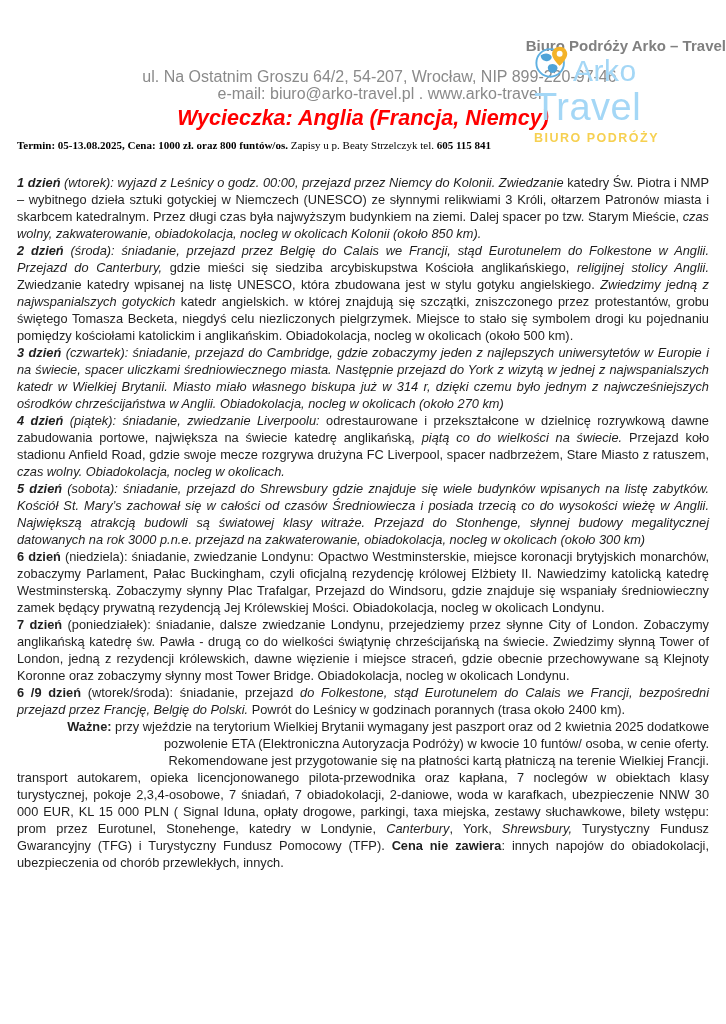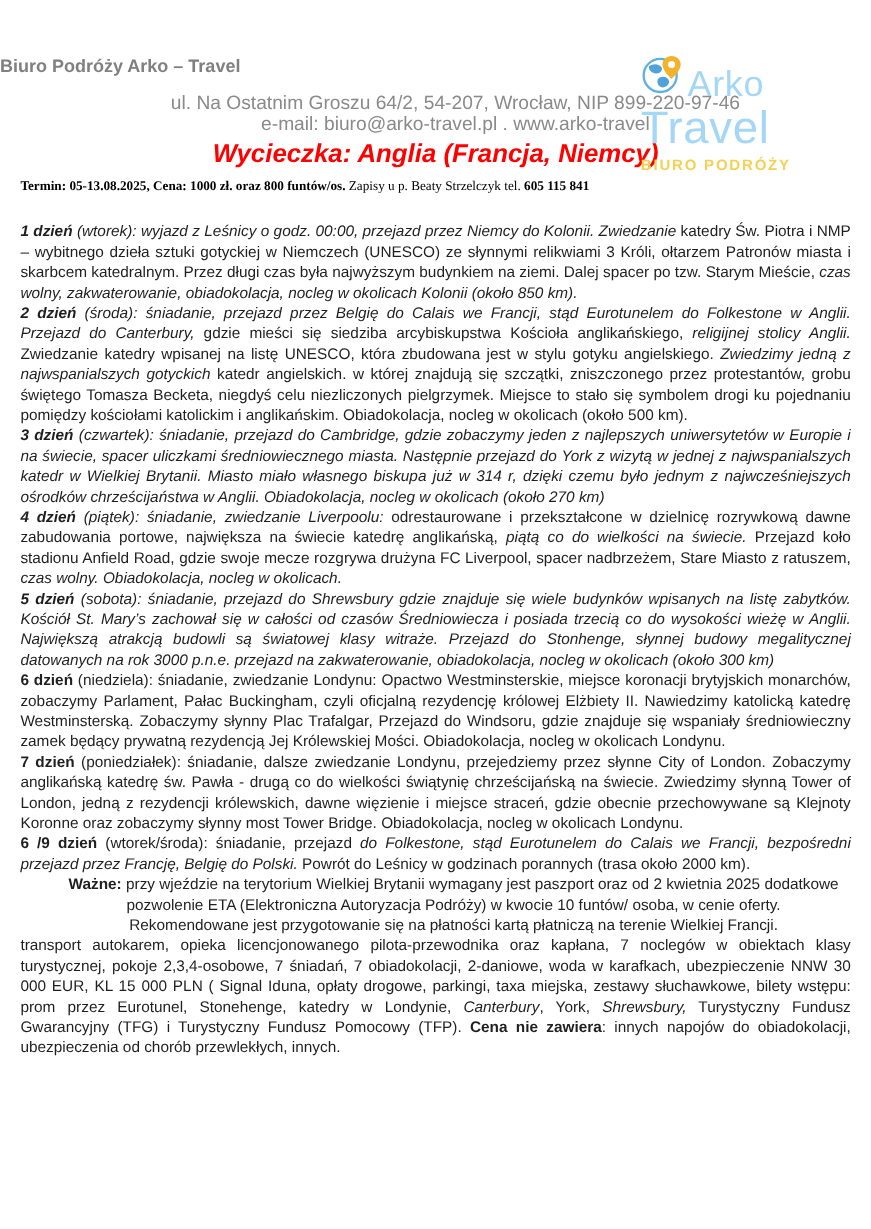--- a/index.html
+++ b/index.html
@@ -6,21 +6,21 @@
   .page {
     position:relative;
     width:726px; height:1024px;
     background:#ffffff;
     font-family:"Liberation Sans", sans-serif;
     color:#1a1a1a;
     box-sizing:border-box;
     overflow:hidden;
   }
   
-  .header-block { padding-top:45px; text-align:left; color:#808080; }
+  .header-block { padding-top:35px; text-align:right; color:#808080; }
   .hdr-line { font-size:15px; font-weight:700; line-height:21px; }
   .addr-block { margin-top:12px; text-align:center; color:#8a8a8a; }
   .addr-line { font-size:16px; line-height:17px;padding-left:33px; }
 
   
   .logo {
     position:absolute; top:28px; right:56px; width:136px;
     text-align:left; line-height:1;
   }
   .logo-row1 { display:flex; align-items:center; gap:1px; }
@@ -41,21 +41,21 @@
     font-family:"Liberation Serif", serif;
     font-size:11px; line-height:21px; color:#000;
   }
 
   
   .itinerary { margin:18px 17px 0 17px; }
   .para {
     margin:0; font-size:12.8px; line-height:17px;
     text-align:justify; color:#1f1f1f;
   }
-  .para.left { text-align:center;margin-left:30px; }
+  .para.left { text-align:right;margin-left:30px; }
   .b { font-weight:700; }
   .i { font-style:italic; }
 </style>
 </head>
 <body>
 
 <div class="page">
 
   <div class="header-block">
     <div class="hdr-line">Biuro Podróży Arko – Travel</div>
@@ -88,19 +88,19 @@
   <p class="termin"><span class="b">Termin: 05-13.08.2025, Cena: 1000 zł. oraz 800 funtów/os.</span><span> Zapisy u p. Beaty Strzelczyk tel. </span><span class="b">605 115 841</span></p>
 
   <div class="itinerary">
       <p class="para"><span class="b i">1 dzień</span><span class="i"> (wtorek): wyjazd z Leśnicy o godz. 00:00, przejazd przez Niemcy do Kolonii. Zwiedzanie </span><span>katedry Św. Piotra i NMP – wybitnego dzieła sztuki gotyckiej w Niemczech (UNESCO) ze słynnymi relikwiami 3 Króli, ołtarzem Patronów miasta i skarbcem katedralnym. Przez długi czas była najwyższym budynkiem na ziemi. Dalej spacer po tzw. Starym Mieście, </span><span class="i">czas wolny, zakwaterowanie, obiadokolacja, nocleg w okolicach Kolonii (około 850 km).</span></p>
       <p class="para"><span class="b i">2 dzień</span><span class="i"> (środa): śniadanie, przejazd przez Belgię do Calais we Francji, stąd Eurotunelem do Folkestone w Anglii.  Przejazd do Canterbury, </span><span>gdzie mieści się siedziba arcybiskupstwa Kościoła anglikańskiego, </span><span class="i">religijnej stolicy Anglii. </span><span>Zwiedzanie katedry wpisanej na listę UNESCO, która zbudowana jest w stylu gotyku angielskiego. </span><span class="i">Zwiedzimy jedną z najwspanialszych gotyckich </span><span>katedr angielskich. w której znajdują się szczątki, zniszczonego przez protestantów, grobu świętego Tomasza Becketa, niegdyś celu niezliczonych pielgrzymek. Miejsce to stało się symbolem drogi ku pojednaniu pomiędzy kościołami katolickim i anglikańskim. Obiadokolacja, nocleg w okolicach (około 500 km).</span></p>
       <p class="para"><span class="b i">3 dzień</span><span class="i"> (czwartek): śniadanie, przejazd do Cambridge, gdzie zobaczymy jeden z najlepszych uniwersytetów w Europie i na świecie, spacer uliczkami średniowiecznego miasta. Następnie przejazd do York z wizytą w jednej z najwspanialszych katedr w Wielkiej Brytanii. Miasto miało własnego biskupa już w 314 r, dzięki czemu było jednym z najwcześniejszych ośrodków chrześcijaństwa w Anglii. Obiadokolacja, nocleg w okolicach (około 270 km)</span></p>
       <p class="para"><span class="b i">4 dzień</span><span class="i"> (piątek): śniadanie, zwiedzanie Liverpoolu: </span><span>odrestaurowane i przekształcone w dzielnicę rozrywkową dawne zabudowania portowe, największa na świecie katedrę anglikańską, </span><span class="i">piątą co do wielkości na świecie. </span><span>Przejazd koło stadionu Anfield Road, gdzie swoje mecze rozgrywa drużyna FC Liverpool, spacer nadbrzeżem, Stare Miasto z ratuszem, </span><span class="i">czas wolny. Obiadokolacja, nocleg w okolicach.</span></p>
       <p class="para"><span class="b i">5 dzień</span><span class="i"> (sobota): śniadanie, przejazd do Shrewsbury gdzie znajduje się wiele budynków wpisanych na listę zabytków. Kościół St. Mary’s zachował się w całości od czasów Średniowiecza i posiada trzecią co do wysokości wieżę w Anglii. Największą atrakcją budowli są światowej klasy witraże. Przejazd do Stonhenge, słynnej budowy megalitycznej datowanych na rok 3000 p.n.e. przejazd na zakwaterowanie, obiadokolacja, nocleg w okolicach (około 300 km)</span></p>
       <p class="para"><span class="b">6 dzień</span><span> (niedziela): śniadanie, zwiedzanie Londynu: Opactwo Westminsterskie, miejsce koronacji brytyjskich monarchów, zobaczymy Parlament, Pałac Buckingham, czyli oficjalną rezydencję królowej Elżbiety II. Nawiedzimy katolicką katedrę Westminsterską. Zobaczymy słynny Plac Trafalgar, Przejazd do Windsoru, gdzie znajduje się wspaniały średniowieczny zamek będący prywatną rezydencją Jej Królewskiej Mości. Obiadokolacja, nocleg w okolicach Londynu.</span></p>
       <p class="para"><span class="b">7 dzień</span><span> (poniedziałek): śniadanie, dalsze zwiedzanie Londynu, przejedziemy przez słynne City of London. Zobaczymy anglikańską katedrę św. Pawła - drugą co do wielkości świątynię chrześcijańską na świecie. Zwiedzimy słynną Tower of London, jedną z rezydencji królewskich, dawne więzienie i miejsce straceń, gdzie obecnie przechowywane są Klejnoty Koronne oraz zobaczymy słynny most Tower Bridge. Obiadokolacja, nocleg w okolicach Londynu.</span></p>
-      <p class="para"><span class="b">6 /9 dzień</span><span> (wtorek/środa): śniadanie, przejazd </span><span class="i">do Folkestone, stąd Eurotunelem do Calais we Francji, bezpośredni przejazd przez Francję, Belgię do Polski. </span><span>Powrót do Leśnicy w godzinach porannych (trasa około 2000 km).</span></p>
+      <p class="para"><span class="b">6 /9 dzień</span><span> (wtorek/środa): śniadanie, przejazd </span><span class="i">do Folkestone, stąd Eurotunelem do Calais we Francji, bezpośredni przejazd przez Francję, Belgię do Polski. </span><span>Powrót do Leśnicy w godzinach porannych (trasa około 2400 km).</span></p>
       <p class="para left"><span class="b">Ważne:</span><span> przy wjeździe na terytorium Wielkiej Brytanii wymagany jest paszport oraz od 2 kwietnia 2025 dodatkowe pozwolenie ETA (Elektroniczna Autoryzacja Podróży) w kwocie 10 funtów/ osoba, w cenie oferty.</span></p>
       <p class="para left"><span>Rekomendowane jest przygotowanie się na płatności kartą płatniczą na terenie Wielkiej Francji.</span></p>
       <p class="para"><span>transport autokarem, opieka licencjonowanego pilota-przewodnika oraz kapłana, 7 noclegów w obiektach klasy turystycznej, pokoje 2,3,4-osobowe, 7 śniadań, 7 obiadokolacji, 2-daniowe, woda w karafkach, ubezpieczenie NNW 30 000 EUR, KL 15 000 PLN ( Signal Iduna, opłaty drogowe, parkingi, taxa miejska, zestawy słuchawkowe, bilety wstępu: prom przez Eurotunel, Stonehenge, katedry w Londynie, </span><span class="i">Canterbury</span><span>, York, </span><span class="i">Shrewsbury,</span><span> Turystyczny Fundusz Gwarancyjny (TFG) i Turystyczny Fundusz Pomocowy (TFP). </span><span class="b">Cena nie zawiera</span><span>: innych napojów do obiadokolacji, ubezpieczenia od chorób przewlekłych, innych.</span></p>
     </div>
 
 </div>
 
 </body></html>

